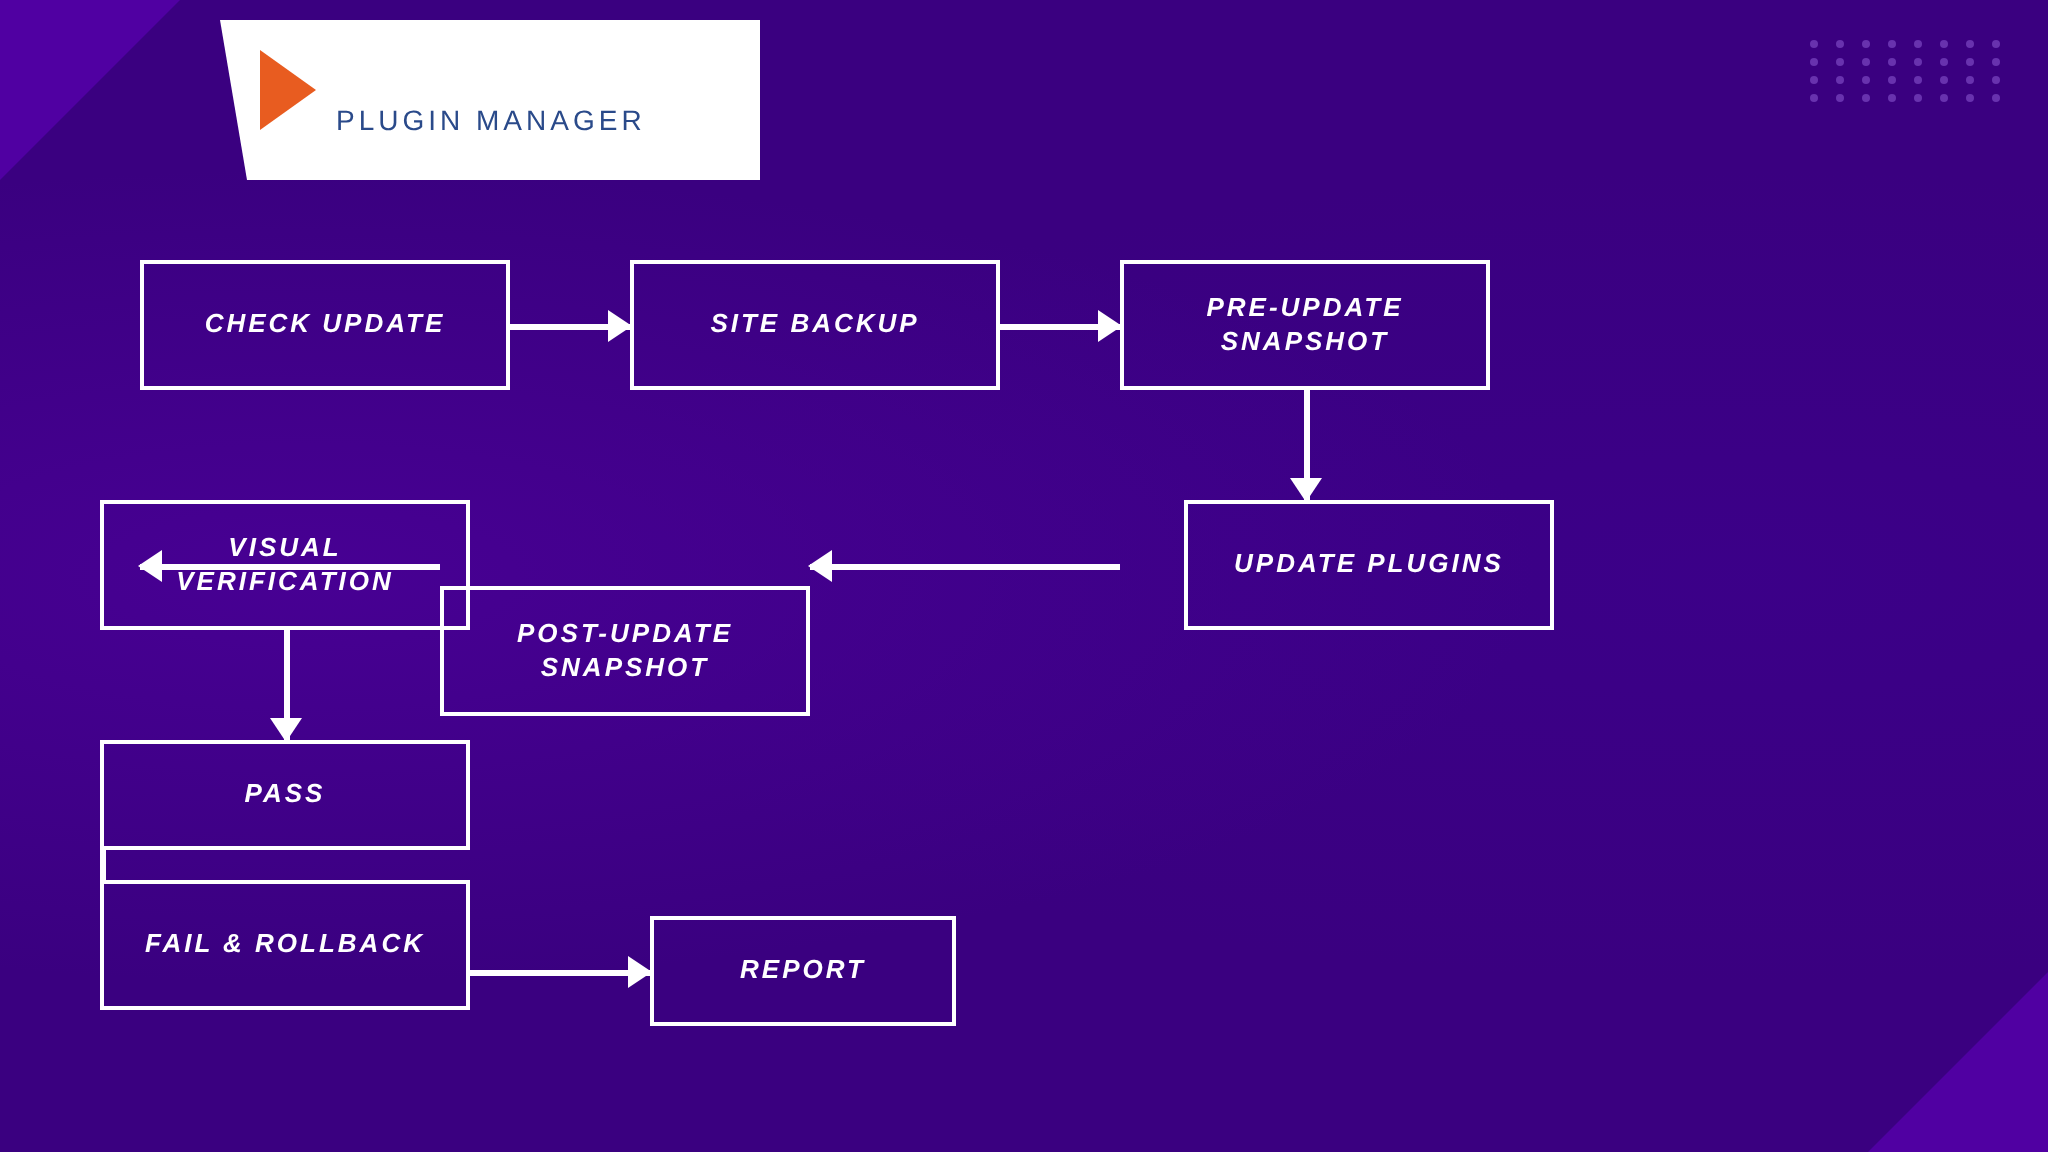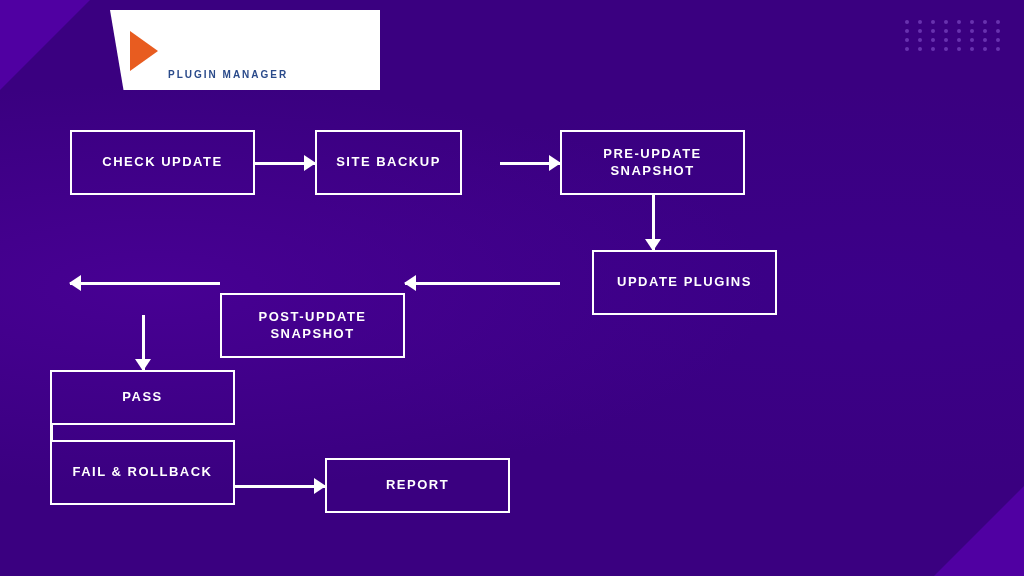--- a/index.html
+++ b/index.html
@@ -84,34 +84,34 @@
     }
 
     .logo-smart {
       font-size: 28px;
       font-weight: 900;
       color: white;
       letter-spacing: 2px;
     }
 
     .logo-sub {
-      font-size: 10px;
-      font-weight: 700;
+      font-size: 14px;
+      font-weight: 400;
       color: #2a4a8a;
       letter-spacing: 2px;
-      margin-top: 16px;
     }
 
     
     .flowchart {
       position: absolute;
       top: 110px;
       left: 50px;
       right: 50px;
       bottom: 40px;
+      font-style: italic;
     }
 
     
     .flow-box {
       position: absolute;
       border: 2.5px solid white;
       color: white;
       font-weight: 800;
       font-size: 13px;
       letter-spacing: 1.5px;
@@ -248,44 +248,46 @@
     <div class="logo-sub">PLUGIN MANAGER</div>
   </div>
 </div>
 
 <div class="flowchart">
 
   <div class="flow-box" style="left: 20px; top: 20px; width: 185px; height: 65px;">CHECK UPDATE</div>
 
   <div class="arrow arrow-right" style="left: 205px; top: 52px; width: 60px;"></div>
 
-  <div class="flow-box" style="left: 265px; top: 20px; width: 147px; height: 65px;">SITE BACKUP</div>
+  <div class="flow-box" style="left: 265px; top: 20px; width: 185px; height: 65px;">SITE BACKUP</div>
 
   <div class="arrow arrow-right" style="left: 450px; top: 52px; width: 60px;"></div>
 
   <div class="flow-box" style="left: 510px; top: 20px; width: 185px; height: 65px; white-space: pre-line;">PRE-UPDATE
 SNAPSHOT</div>
 
   <div class="arrow arrow-down" style="left: 602px; top: 85px; height: 55px;"></div>
 
   <div class="flow-box" style="left: 510px; top: 140px; width: 185px; height: 65px; margin-left: 32px;">UPDATE PLUGINS</div>
 
   <div class="arrow arrow-left" style="left: 355px; top: 172px; width: 155px;"></div>
 
   <div class="flow-box" style="left: 170px; top: 140px; width: 185px; height: 65px; white-space: pre-line; margin-top: 43px;">POST-UPDATE
 SNAPSHOT</div>
 
   <div class="arrow arrow-left" style="left: 20px; top: 172px; width: 150px;"></div>
 
+  <div class="flow-box" style="left: -165px; top: 140px; width: 185px; height: 65px; white-space: pre-line; left: 0px;">VISUAL
+VERIFICATION</div>
 
   <div class="arrow arrow-down" style="left: 92px; top: 205px; height: 55px;"></div>
 
   <div class="flow-box" style="left: 0px; top: 260px; width: 185px; height: 55px;">PASS</div>
 
   <div class="flow-box" style="left: 0px; top: 330px; width: 185px; height: 65px;">FAIL &amp; ROLLBACK</div>
 
   <div style="position:absolute; left:0px; top:315px; width:2.5px; height:15px; background:white;"></div>
 
   <div class="arrow arrow-right" style="left: 185px; top: 375px; width: 90px;"></div>
 
-  <div class="flow-box" style="left: 275px; top: 348px; width: 185px; height: 55px;">REPORT</div>
+  <div class="flow-box" style="left: 275px; top: 348px; width: 153px; height: 55px;">REPORT</div>
 
 </div>
 
 </body></html>

